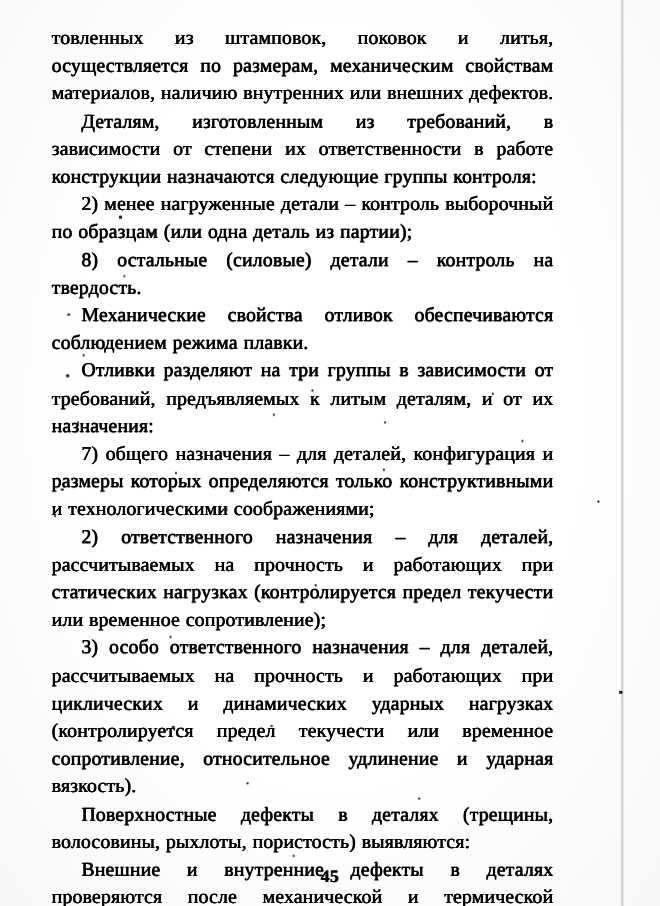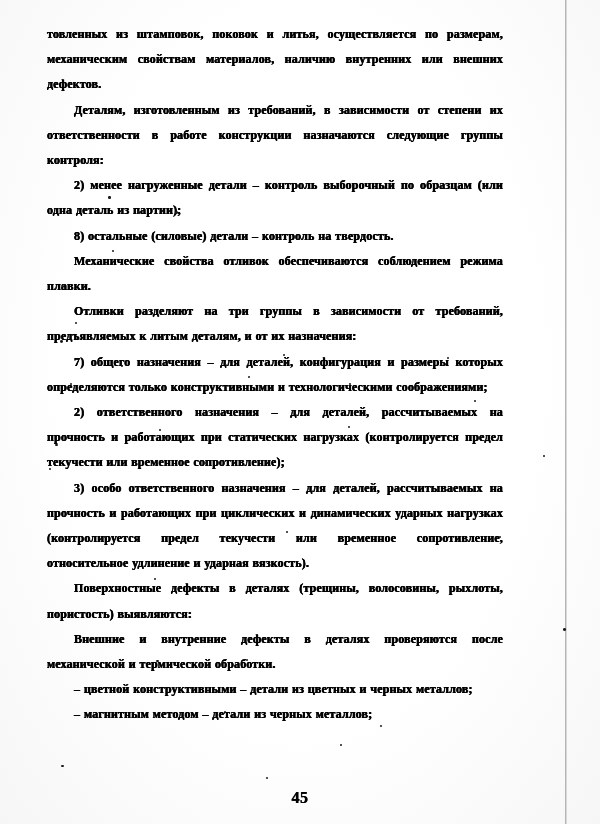--- a/index.html
+++ b/index.html
@@ -52,26 +52,26 @@
     left: 47px;
     top: 22px;
     width: 470px;
   }
 
   p.para {
     margin: 0 14px 0 0;
     padding: 0;
     text-align: justify;
     text-justify: inter-word;
-    font-size: 12px;
+    font-size: 18px;
     line-height: 25.2px;
     letter-spacing: 0.15px;
     word-spacing: 0.6px;
     color: #000000;
-    font-weight: 700;
+    font-weight: 400;
     text-indent: 27px;
     
     -webkit-font-smoothing: none;
     text-shadow:
       0.35px 0 0 rgba(0,0,0,0.75),
       -0.35px 0 0 rgba(0,0,0,0.75),
       0 0.3px 0 rgba(0,0,0,0.55),
       0 -0.25px 0 rgba(0,0,0,0.45);
   }
 

